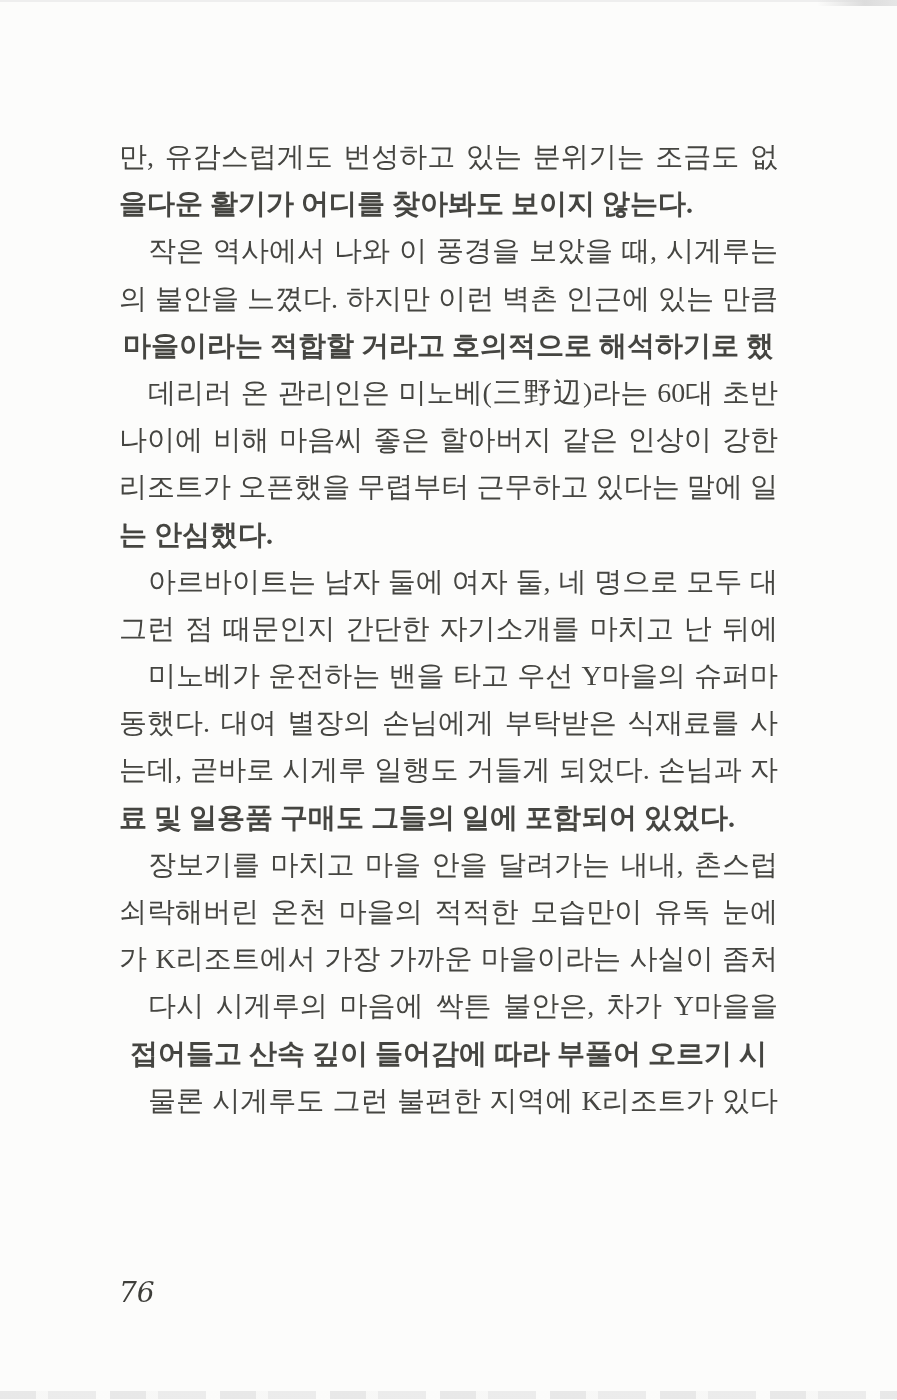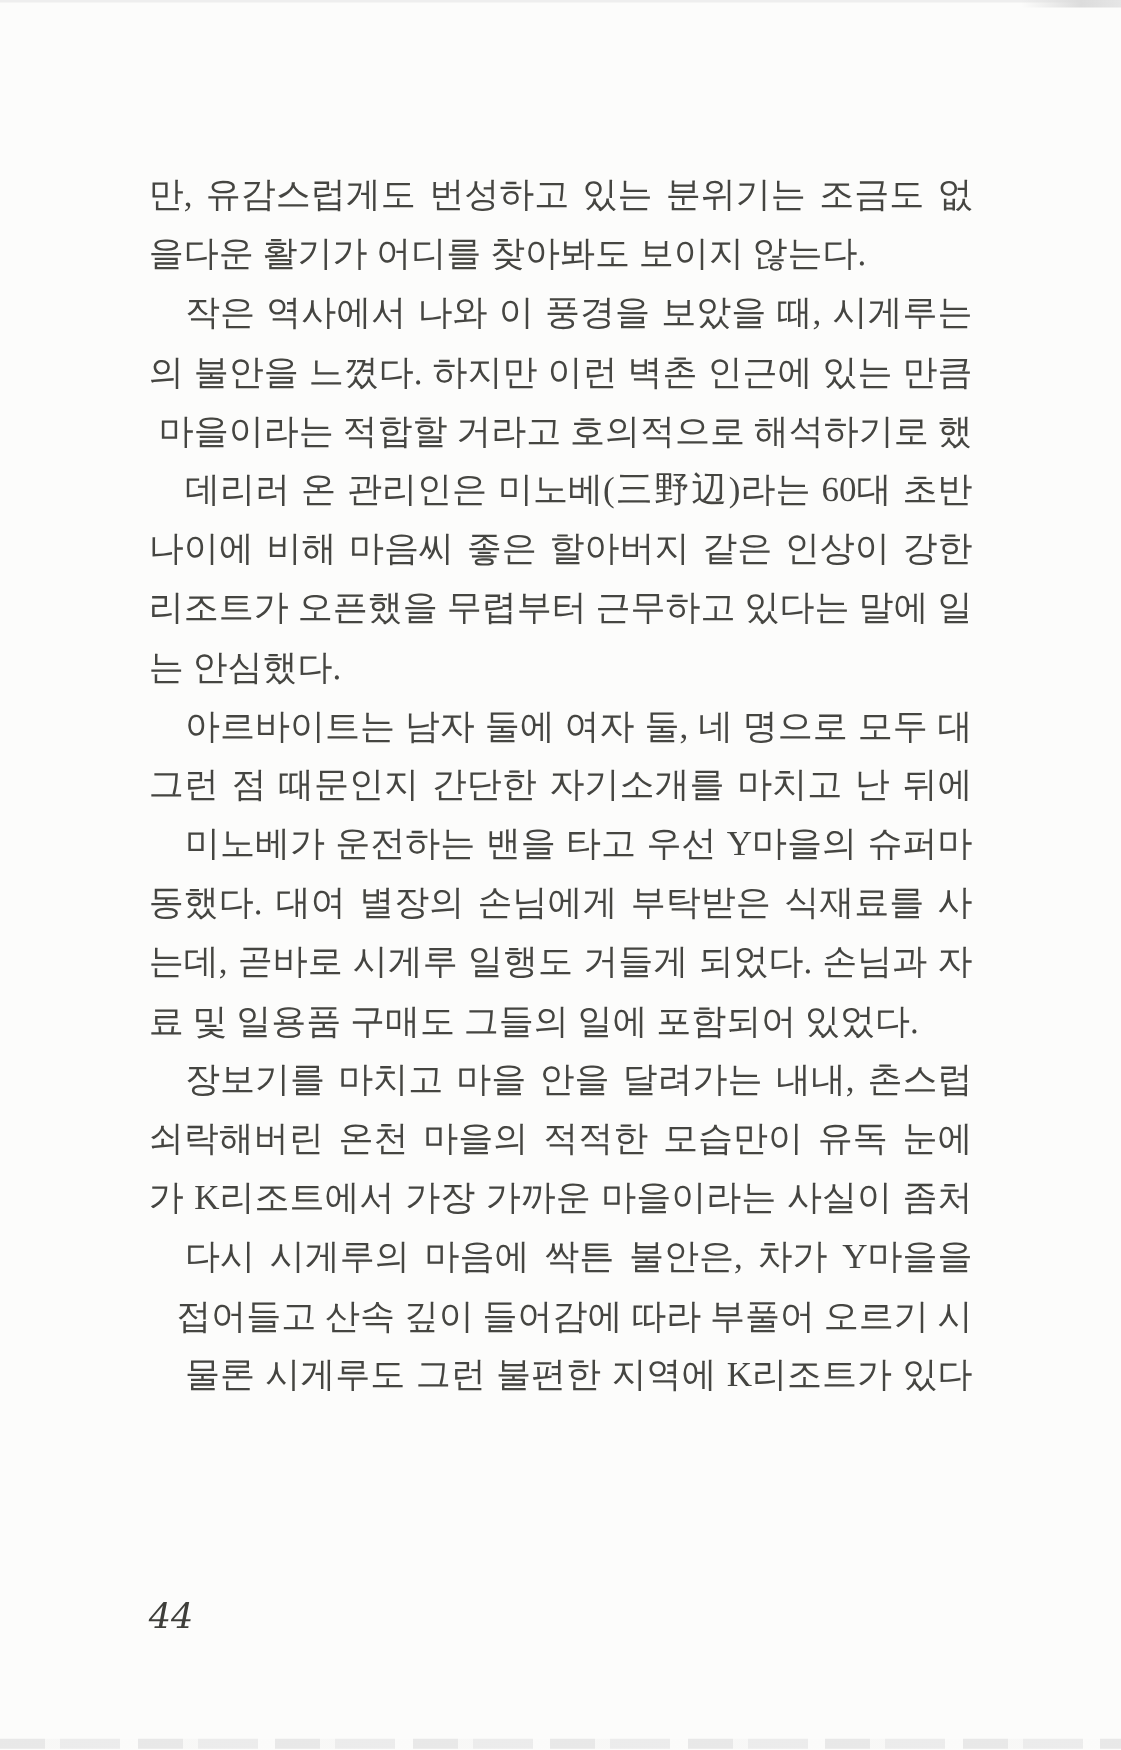--- a/index.html
+++ b/index.html
@@ -53,22 +53,23 @@
     height: 47.2px;
     line-height: 47.2px;
     margin: 0;
     overflow: hidden;
   }
   .fill {
     text-align: justify;
     text-align-last: justify;
   }
   .end {
-    text-align: right;
+    text-align: center;
     text-align-last: left;
+    font-weight: bold;
   }
   .indent {
     text-indent: 29px;
   }
   .page-number {
     position: absolute;
     left: 119px;
     top: 1276px;
     font-size: 28px;
     font-style: italic;
@@ -101,17 +102,17 @@
     <p class="line fill">는데, 곧바로 시게루 일행도 거들게 되었다. 손님과 자신들의 식재</p>
     <p class="line end">료 및 일용품 구매도 그들의 일에 포함되어 있었다.</p>
     <p class="line fill indent">장보기를 마치고 마을 안을 달려가는 내내, 촌스럽다기보다는</p>
     <p class="line fill">쇠락해버린 온천 마을의 적적한 모습만이 유독 눈에 띄었다. 여기</p>
     <p class="line fill">가 K리조트에서 가장 가까운 마을이라는 사실이 좀처럼 믿기지</p>
     <p class="line fill indent">다시 시게루의 마음에 싹튼 불안은, 차가 Y마을을 지나 산길에</p>
     <p class="line end">접어들고 산속 깊이 들어감에 따라 부풀어 오르기 시작했다.</p>
     <p class="line fill indent">물론 시게루도 그런 불편한 지역에 K리조트가 있다는 것은 알</p>
   </main>
 
-  <div class="page-number">44</div>
+  <div class="page-number">76</div>
 
   <div class="edge-bottom"></div>
 
 </div>
 
 </body></html>

